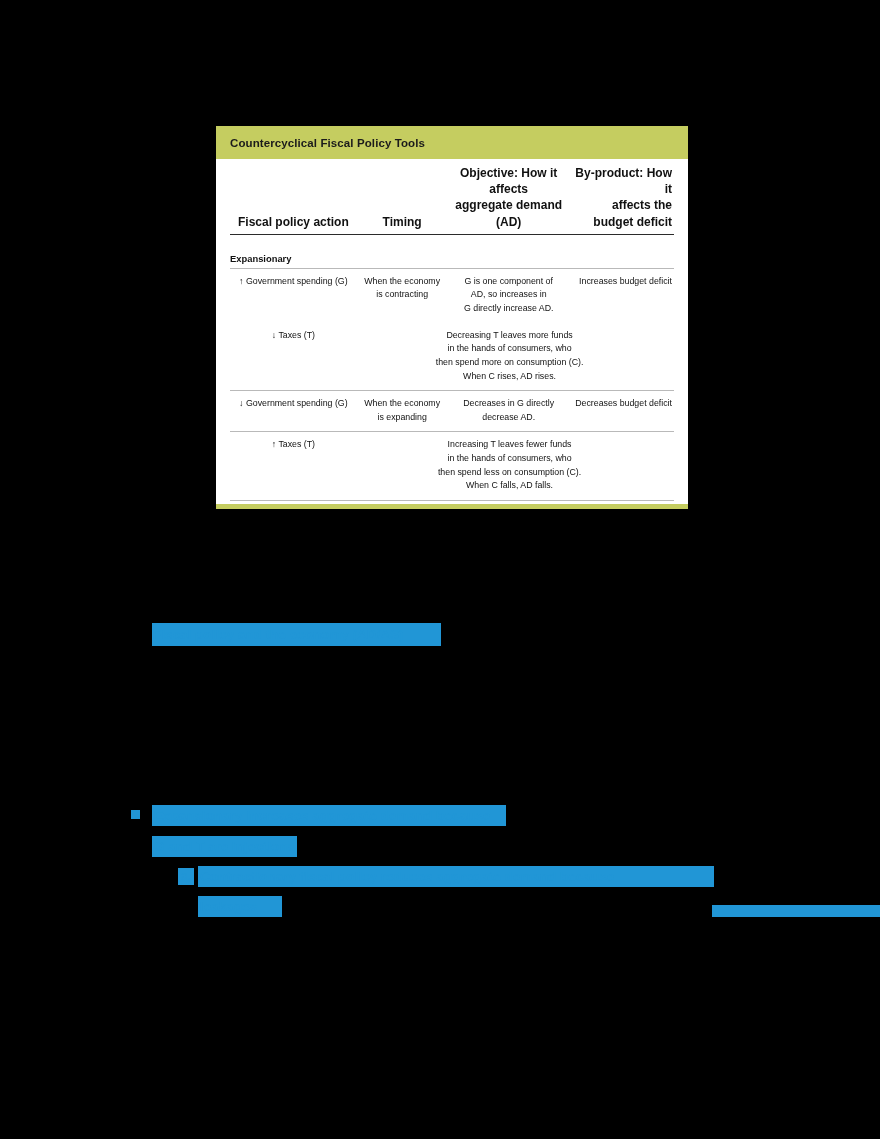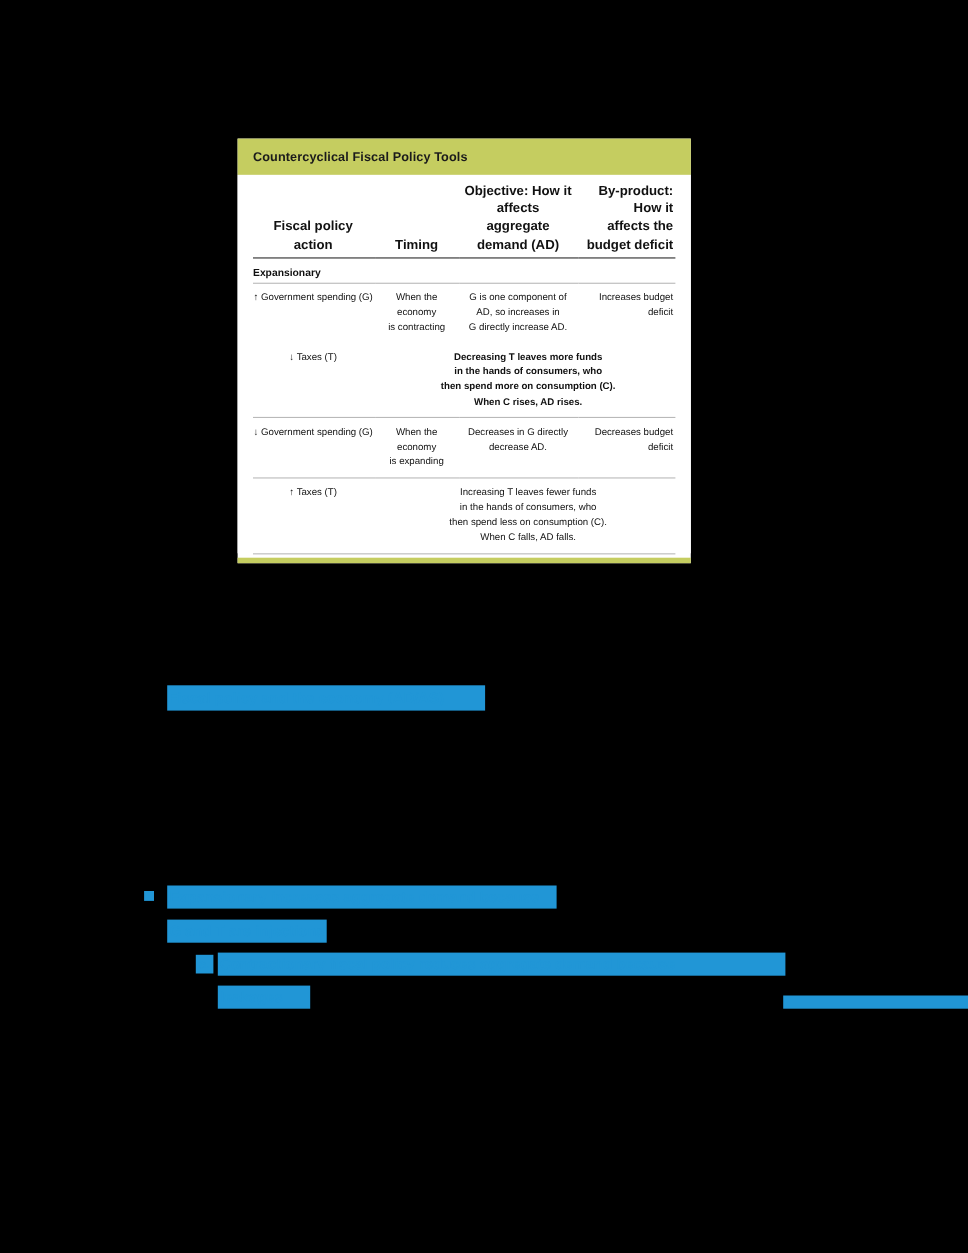--- a/index.html
+++ b/index.html
@@ -13,21 +13,21 @@
     position: relative;
     font-family: "Liberation Sans", sans-serif;
     overflow: hidden;
   }
 
   
   .table-card {
     position: absolute;
     left: 216px;
     top: 126px;
-    width: 412px;
+    width: 472px;
     background: #ffffff;
     box-sizing: border-box;
   }
   .table-title-bar {
     background: #c5cd60;
     padding: 7px 14px 8px 14px;
   }
   .table-title {
     font-size: 11.5px;
     font-weight: bold;
@@ -58,21 +58,21 @@
     border-bottom: 1.3px solid #2b2b2b;
   }
   th.left { text-align: center; }
   th.center { text-align: center; }
   th.right { text-align: right; }
 
   tr.section-row td {
     font-size: 9.4px;
     font-weight: bold;
     color: #111111;
-    padding: 7px 0 4px 0;
+    padding: 18px 0 4px 0;
     border-bottom: 0.8px solid #b9b9b9;
   }
   tr.data-row td {
     font-size: 8.8px;
     color: #111111;
     padding: 6px 2px 7px 0;
     line-height: 1.55;
     vertical-align: top;
   }
   tr.data-row.bordered td {
@@ -223,21 +223,21 @@
             <span>G is one component of</span><br>
             <span>AD, so increases in</span><br>
             <span>G directly increase AD.</span>
           </td>
           <td class="right">Increases budget deficit</td>
         </tr>
         <tr class="data-row">
           <td class="left" style="border-bottom:0.8px solid #b9b9b9;">↓ Taxes (T)</td>
           <td class="center" style="border-bottom:0.8px solid #b9b9b9;"></td>
           <td class="center" style="border-bottom:0.8px solid #b9b9b9;">
-            <div class="wide-center" style="width:232px; margin-left:-54px;font-weight:bold;">
+            <div class="wide-center" style="width:232px; margin-left:-54px;">
               <span>Decreasing T leaves more funds</span><br>
               <span>in the hands of consumers, who</span><br>
               <span>then spend more on consumption (C).</span><br>
               <span>When C rises, AD rises.</span>
             </div>
           </td>
           <td class="right" style="border-bottom:0.8px solid #b9b9b9;"></td>
         </tr>
 
         <tr class="data-row bordered">

